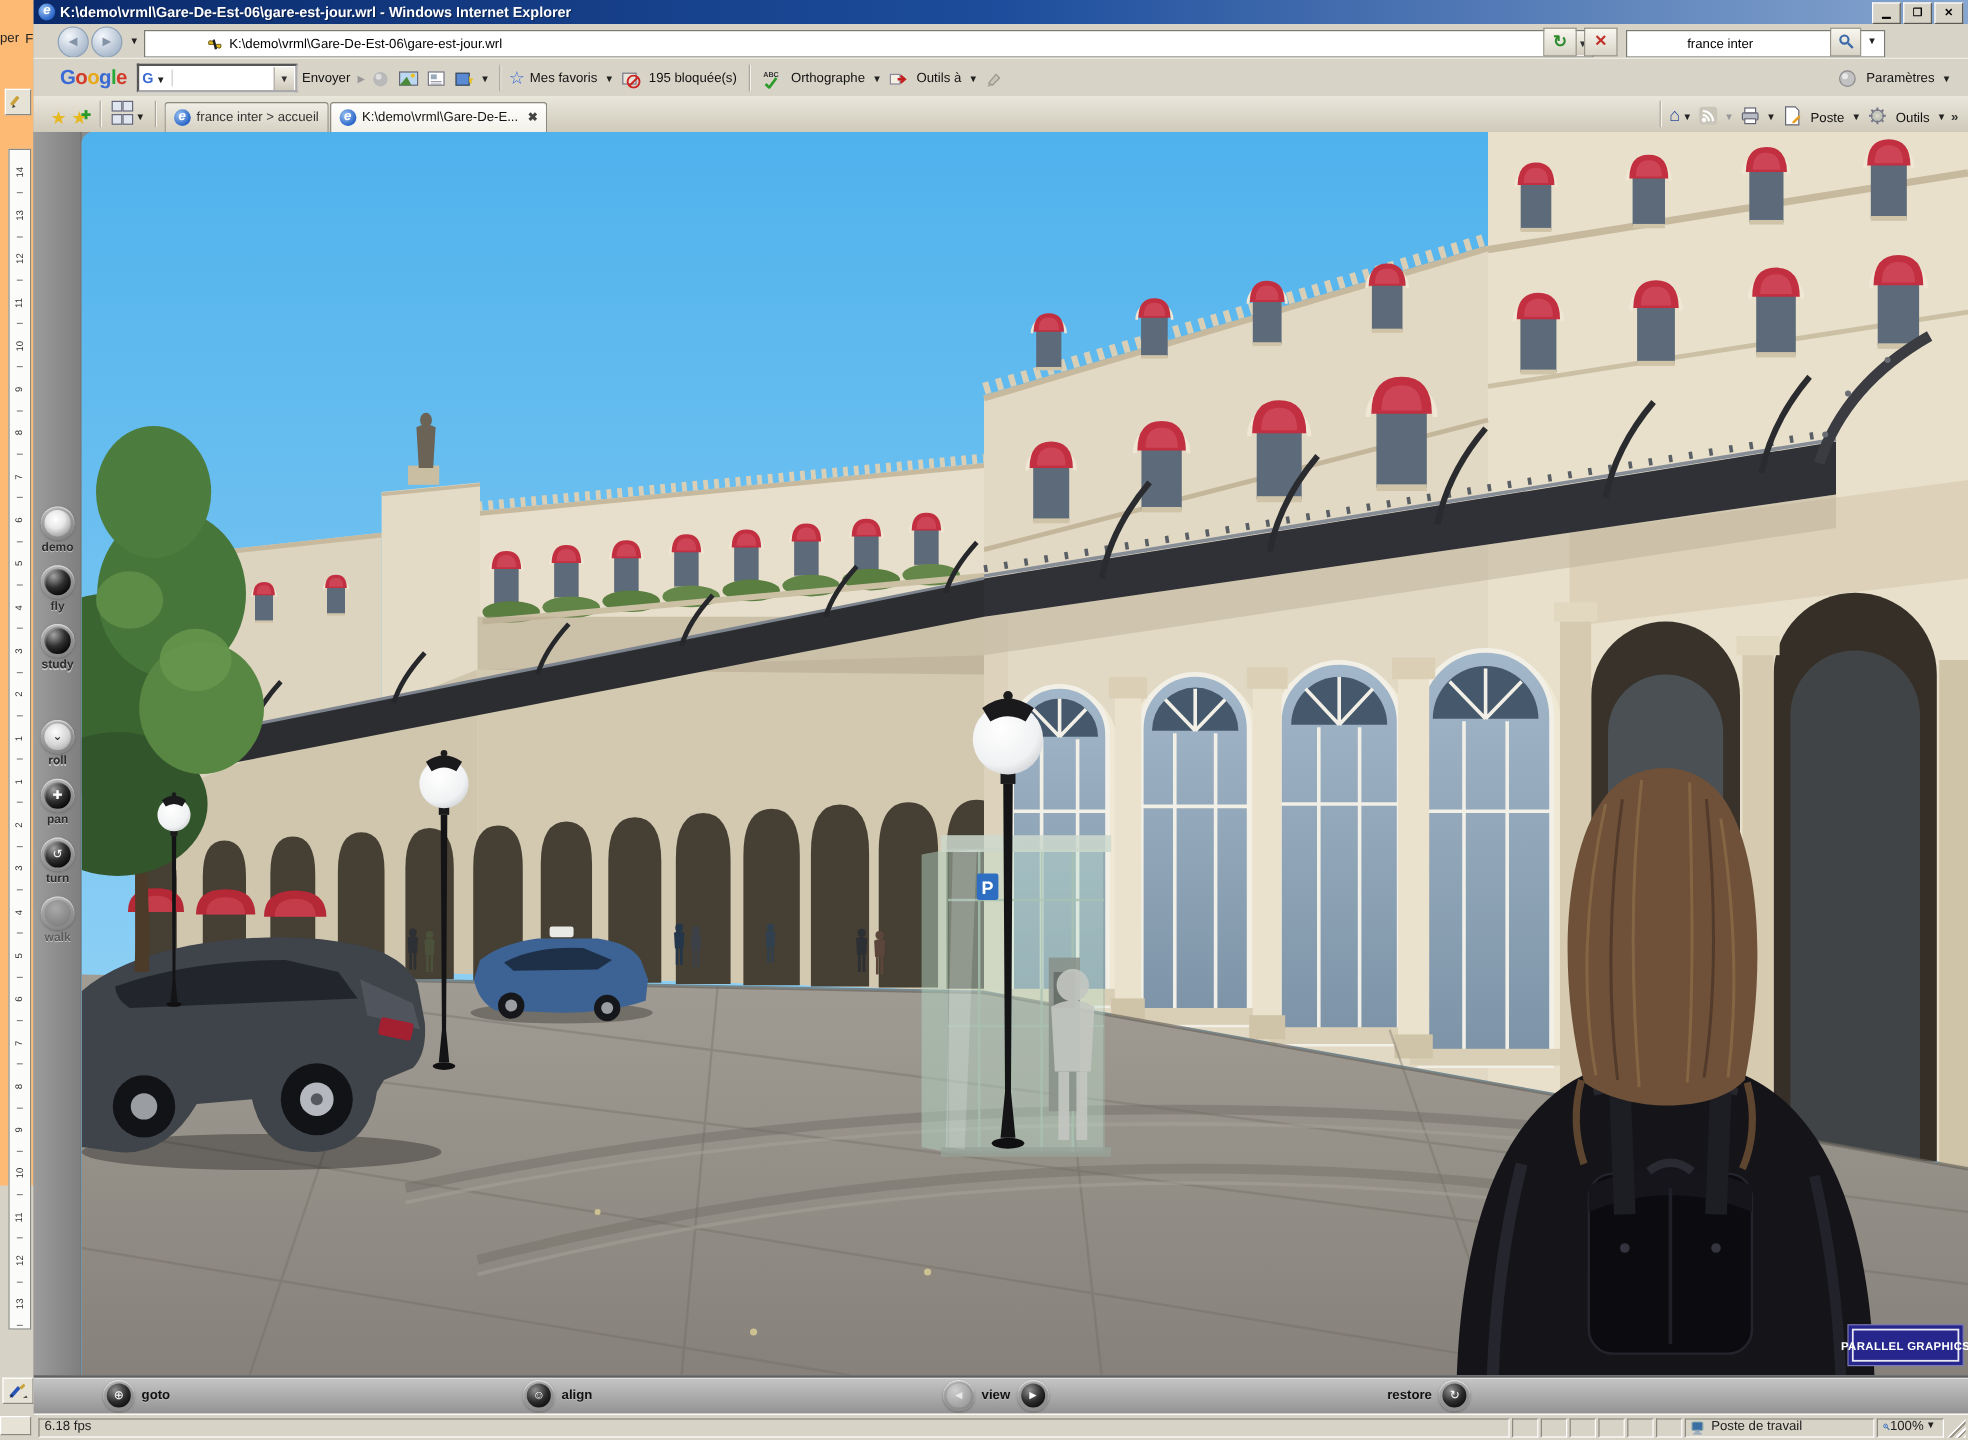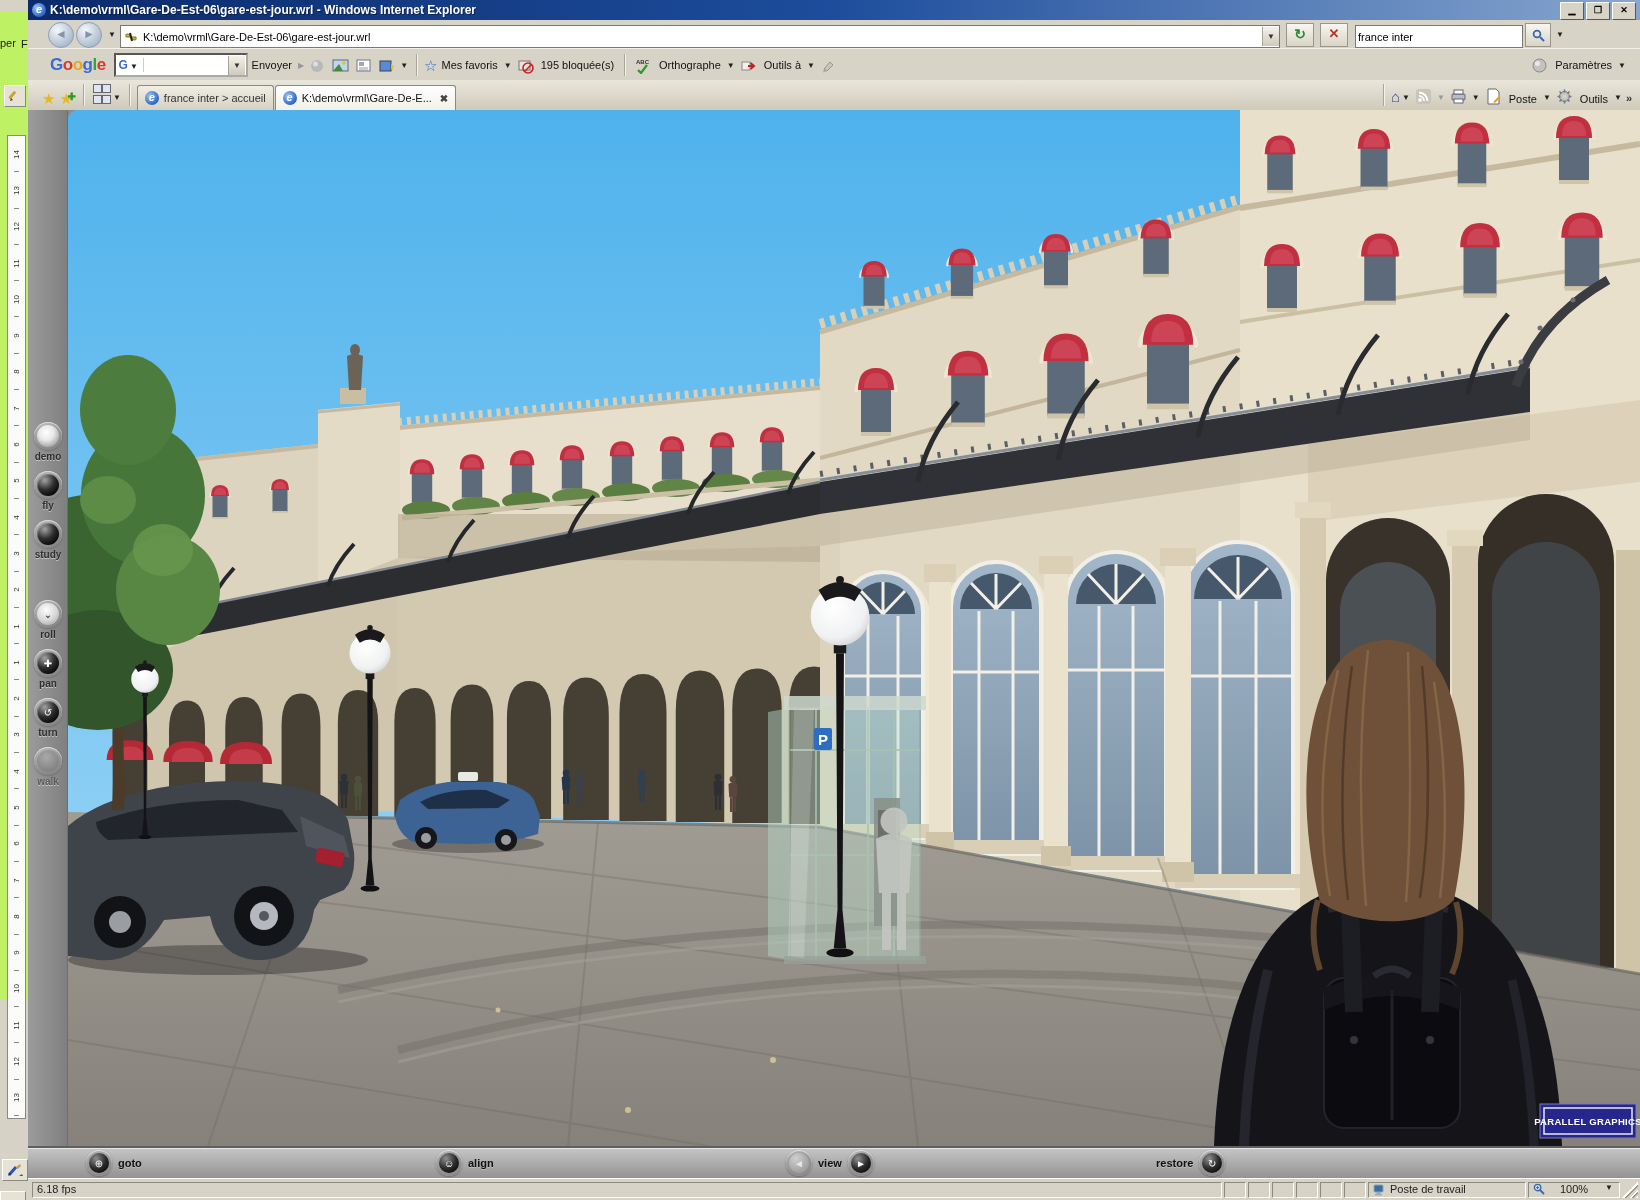--- a/index.html
+++ b/index.html
@@ -1,21 +1,21 @@
 <!DOCTYPE html>
 <html><head>
 <meta charset="utf-8">
 <style>
   html,body{margin:0;padding:0;background:#555;}
   #screen{position:relative;width:1640px;height:1200px;overflow:hidden;
           font-family:"Liberation Sans",sans-serif;font-size:11px;color:#111;
           background:#d6d2c6;}
   .abs{position:absolute;}
   
-  #bg-strip{position:absolute;left:0;top:11px;width:28px;height:988px;background:#bef264;border-right:1px solid #9a968a;}
+  #bg-strip{position:absolute;left:0;top:0;width:28px;height:988px;background:#fdba74;border-right:1px solid #9a968a;}
   #bg-strip .frag{position:absolute;font-size:11px;color:#222;}
   #ruler{position:absolute;left:7px;top:124px;width:17px;height:982px;background:#fbfbf9;
          border:1px solid #8a8a82;display:flex;flex-direction:column;}
   .ruler-num{height:36.3px;display:flex;align-items:center;justify-content:center;position:relative;}
   .ruler-num span{transform:rotate(-90deg);font-size:8px;color:#333;white-space:nowrap;}
   .ruler-num::after{content:"";position:absolute;bottom:0;left:6px;width:5px;height:1px;background:#888;}
   .mini-tool{position:absolute;width:20px;height:20px;background:#e6e2d6;border:1px solid;border-color:#fff #8a8a82 #8a8a82 #fff;display:flex;align-items:center;justify-content:center;}
   
   #ie{position:absolute;left:28px;top:0;width:1612px;height:1200px;background:#d7d3c7;}
   #titlebar{position:absolute;left:0;top:0;width:1612px;height:20px;
@@ -25,21 +25,21 @@
      background:radial-gradient(circle at 35% 35%,#9cc4f2,#2a66c8 70%);color:#fff;font-weight:bold;font-style:italic;
      font-size:11px;line-height:13px;text-align:center;}
   .winbtns{position:absolute;right:4px;top:2px;display:flex;gap:2px;}
   .winbtn{width:22px;height:16px;background:#d7d3c7;border:1px solid;border-color:#fff #5a5a52 #5a5a52 #fff;
      font-size:9px;font-weight:bold;text-align:center;line-height:14px;color:#000;}
   
   #addr{position:absolute;left:0;top:20px;width:1612px;height:28px;background:#d7d3c7;border-bottom:1px solid #b8b4a8;}
   .navcirc{position:absolute;top:2px;width:24px;height:24px;border-radius:50%;
      background:radial-gradient(circle at 35% 30%,#f4f8fc,#b9c6d6 60%,#93a6bc);border:1px solid #8ba0b8;
      color:#8494a6;font-size:12px;font-weight:bold;text-align:center;line-height:22px;}
-  .field{position:absolute;top:5px;height:21px;background:#fff;border:1px solid #7a7a72;display:flex;align-items:center;}
+  .field{position:absolute;top:5px;height:21px;background:#fff;border:1px solid #7a7a72;display:flex;align-items:center;padding-left:48px;}
   .field input{border:none;outline:none;flex:1;font-family:"Liberation Sans",sans-serif;font-size:11px;padding:0 2px;background:transparent;}
   .dd{width:16px;height:19px;background:linear-gradient(#f4f2ea,#cfcabb);border-left:1px solid #a8a498;
       font-size:8px;text-align:center;line-height:19px;color:#333;flex:0 0 auto;}
   .sqbtn{position:absolute;top:3px;width:26px;height:22px;background:linear-gradient(#f8f6f0,#d8d4c6);
       border:1px solid #9a968a;text-align:center;line-height:20px;font-weight:bold;}
   
   #gtb{position:absolute;left:0;top:48px;width:1612px;height:32px;background:#d7d3c7;border-top:1px solid #f2f0e8;border-bottom:1px solid #b0ac9f;display:flex;align-items:center;}
   .glogo{font-weight:bold;font-size:17px;margin-left:22px;letter-spacing:-.5px;}
   .g1{color:#3a6ad4}.g2{color:#d43b2a}.g3{color:#e8a817}.g4{color:#3a6ad4}.g5{color:#2ba83a}.g6{color:#d43b2a}
   .gcombo{width:130px;height:20px;background:#fff;border:2px inset #aaa;margin-left:8px;display:flex;align-items:center;}
@@ -787,21 +787,21 @@
         <span class="pane" style="width:22px;"></span>
         <span class="pane" style="width:22px;"></span>
       <span class="pane" style="width:158px;">
         <svg class="icon-svg" style="margin-right:4px;" width="13" height="13" viewBox="0 0 13 13">
             <rect x="1" y="2" width="9" height="7" rx="1" fill="#3a6ea5" stroke="#8aa"></rect>
             <rect x="3.5" y="9" width="4" height="2" fill="#9ab"></rect>
             <rect x="2" y="11" width="7" height="1.5" fill="#9ab"></rect>
           </svg>
         <span>Poste de travail</span>
       </span>
-      <span class="pane" style="width:92px;justify-content:space-between;">
+      <span class="pane" style="width:56px;justify-content:space-between;">
         <svg class="icon-svg" width="12" height="12" viewBox="0 0 12 12">
             <circle cx="4.6" cy="4.6" r="3.2" fill="#cfe0f2" stroke="#3a6aa8" stroke-width="1.4"></circle>
             <path d="M3.1,4.6 h3 M4.6,3.1 v3" stroke="#3a6aa8" stroke-width="1"></path>
             <path d="M7,7 L11,11" stroke="#3a6aa8" stroke-width="1.8"></path>
           </svg>
         <span>100%</span>
         <span class="caret">▼</span>
       </span>
       <span class="grip"></span>
     </div>

